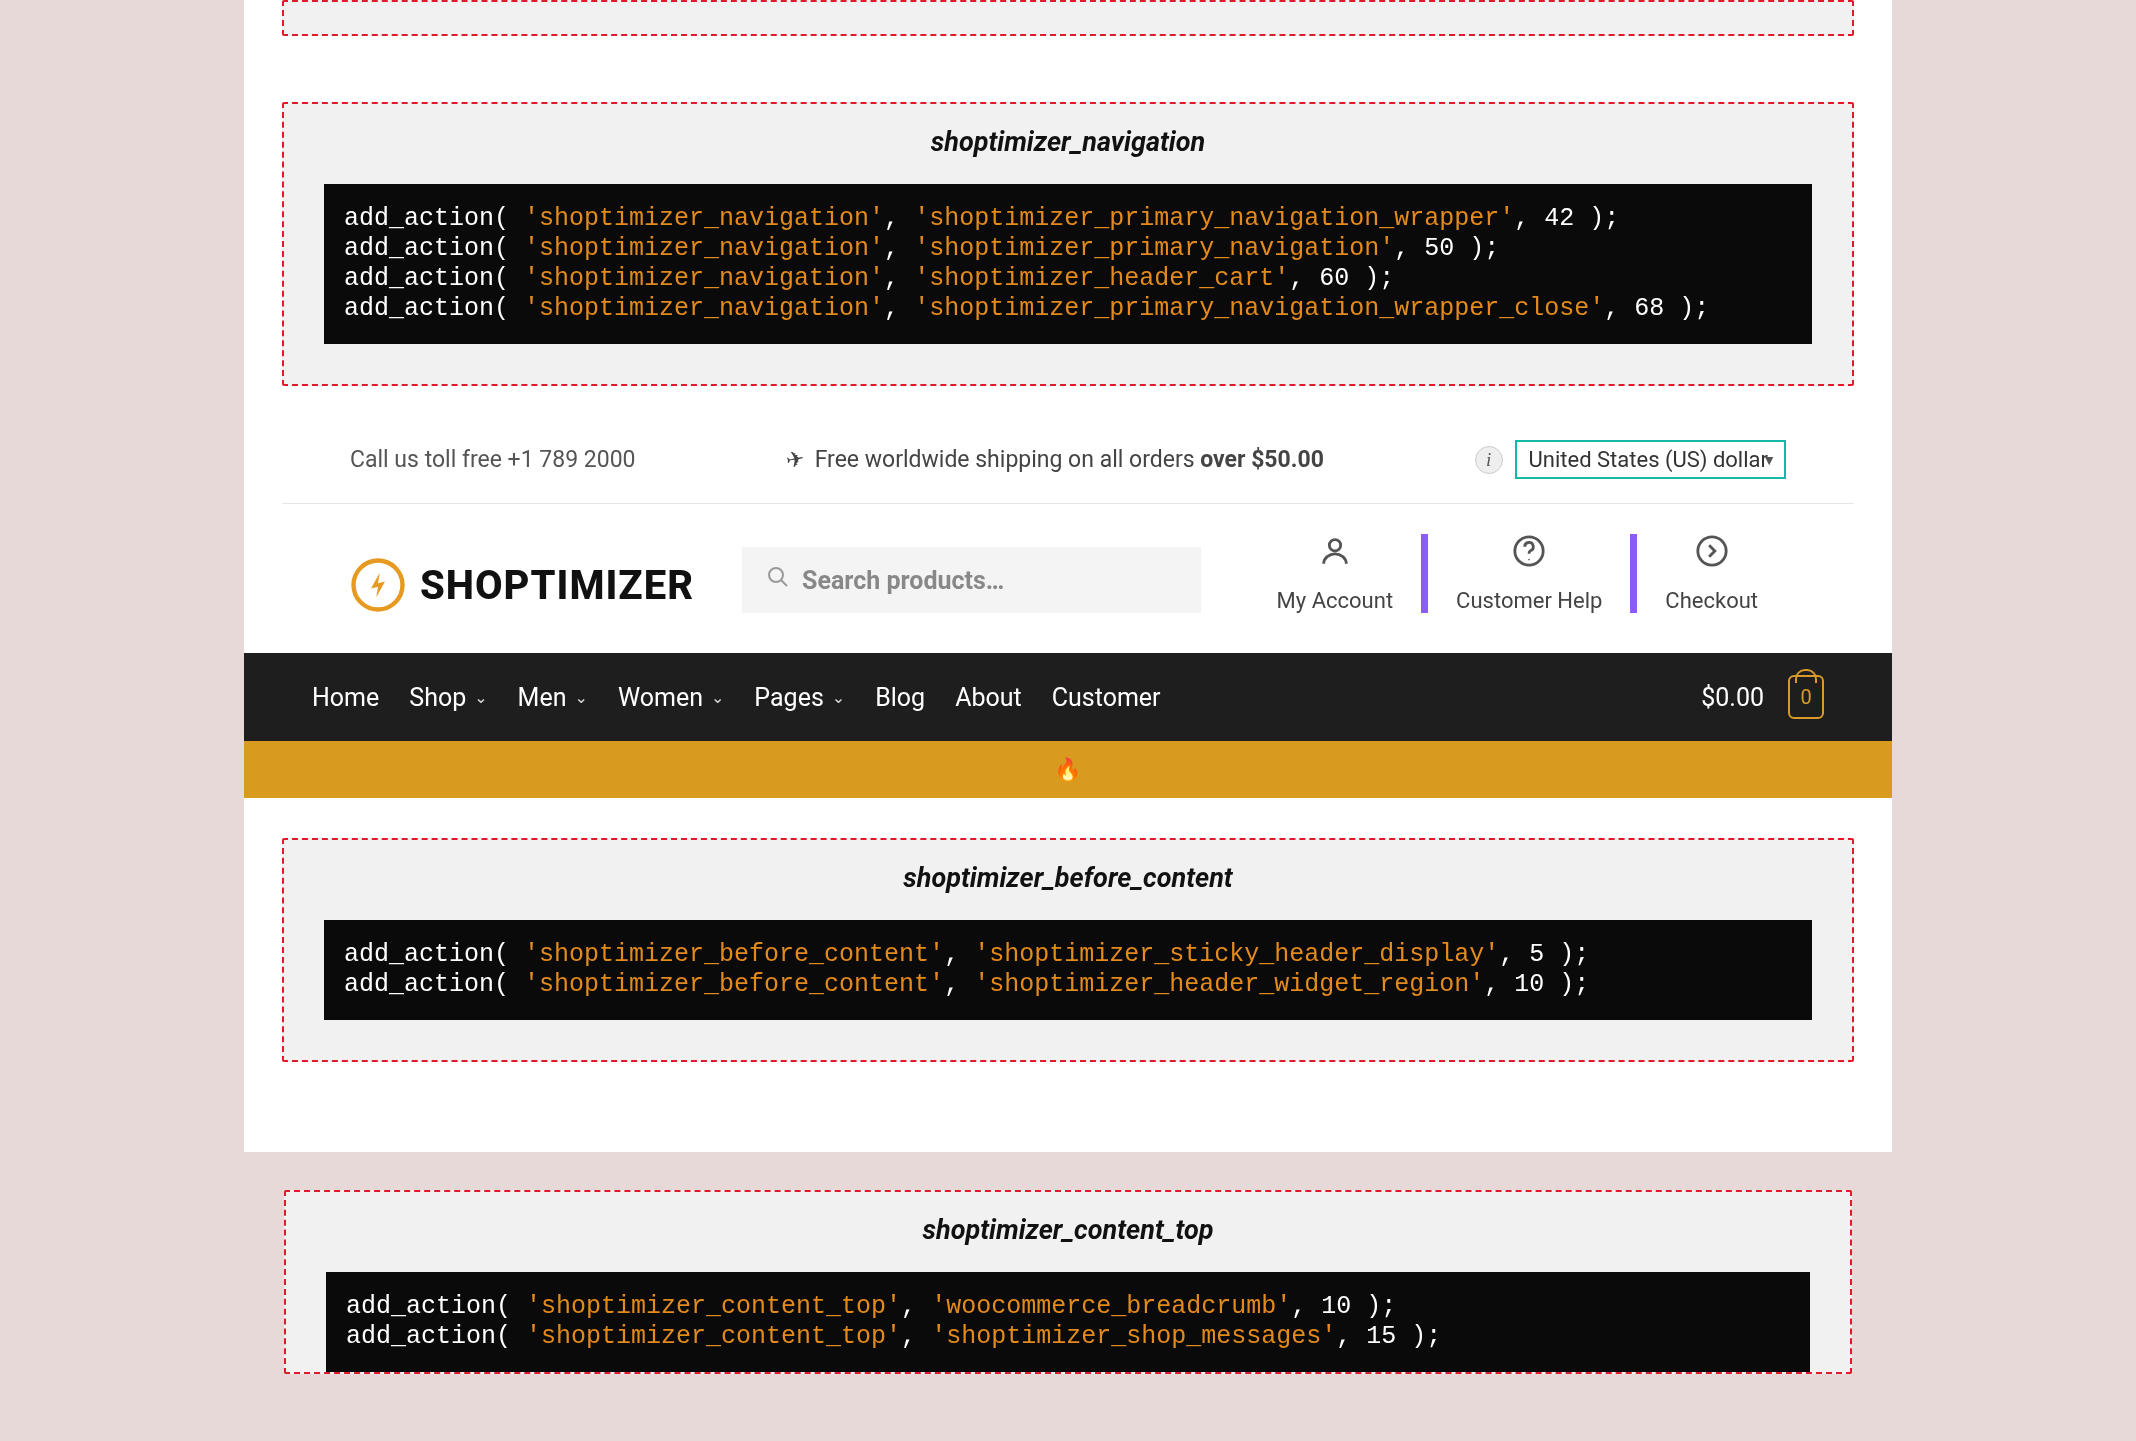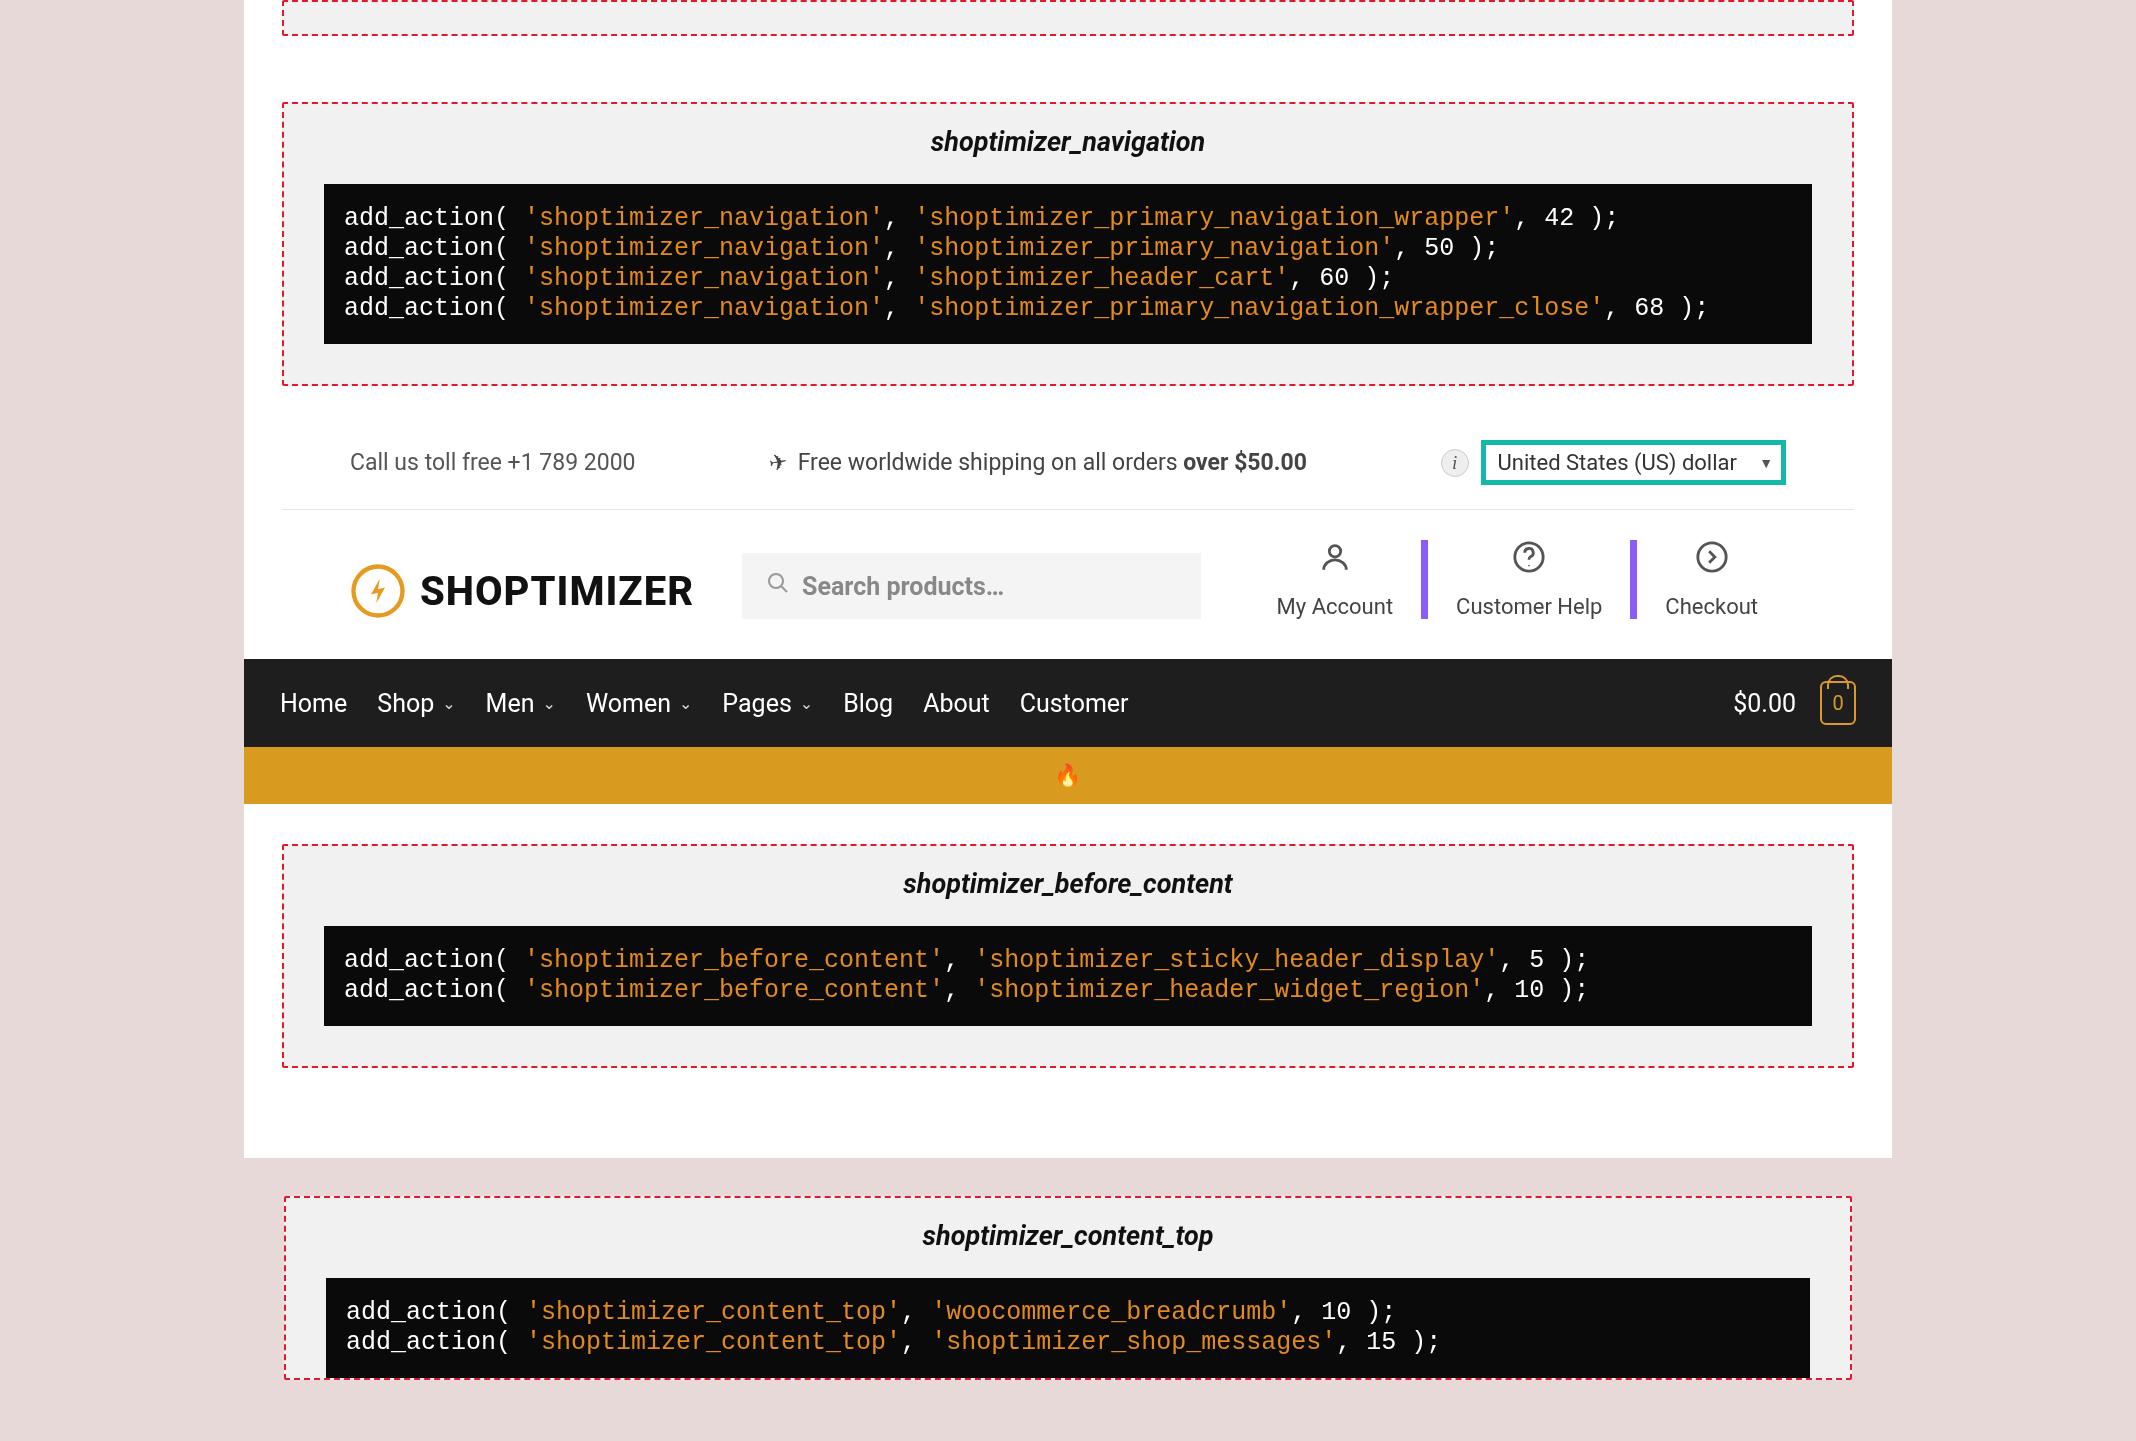--- a/index.html
+++ b/index.html
@@ -68,22 +68,22 @@
   .topbar-center .bold { font-weight: 700; }
   .topbar-right { display: flex; align-items: center; gap: 12px; }
   .info-icon {
     width: 28px; height: 28px; border-radius: 50%;
     background: #eee; color: #555; font-style: italic;
     font-family: Georgia, serif; font-size: 19px;
     display:flex; align-items:center; justify-content:center;
     border:1px solid #ccc;
   }
   .currency-select {
-    border: 5px solid #14b8a6;
-    padding: 5px 44px 5px 12px;
+    border: 2px solid #14b8a6;
+    padding: 5px 16px 5px 12px;
     font-size: 22px;
     color: #333;
     background: #fff;
     position: relative;
   }
   .currency-select::after {
     content: "▼";
     position: absolute;
     right: 8px; top: 50%;
     transform: translateY(-50%);
@@ -119,21 +119,21 @@
     color: #444;
   }
   .header-icon-item:first-child { border-left: none; }
   .header-icon-item svg { width: 34px; height: 34px; stroke: #555; fill:none; stroke-width:2; }
   .header-icon-item .lbl { font-size: 22px; margin-top: 20px; color: #444; }
 
   
   .navbar {
     background: #1e1e1e;
     display:flex; align-items:center;
-    padding: 0 36px;
+    padding: 0 68px;
     height: 88px;
     color: #fff;
     font-size: 25px;
   }
   .nav-items { display:flex; gap: 30px; align-items:center; }
   .nav-item { display:flex; align-items:center; gap:8px; cursor:pointer; }
   .chev { font-size: 16px; opacity: 0.8; }
   .cart-wrap { margin-left:auto; display:flex; align-items:center; gap:24px; }
   .cart-badge {
     width: 36px; height: 44px;

